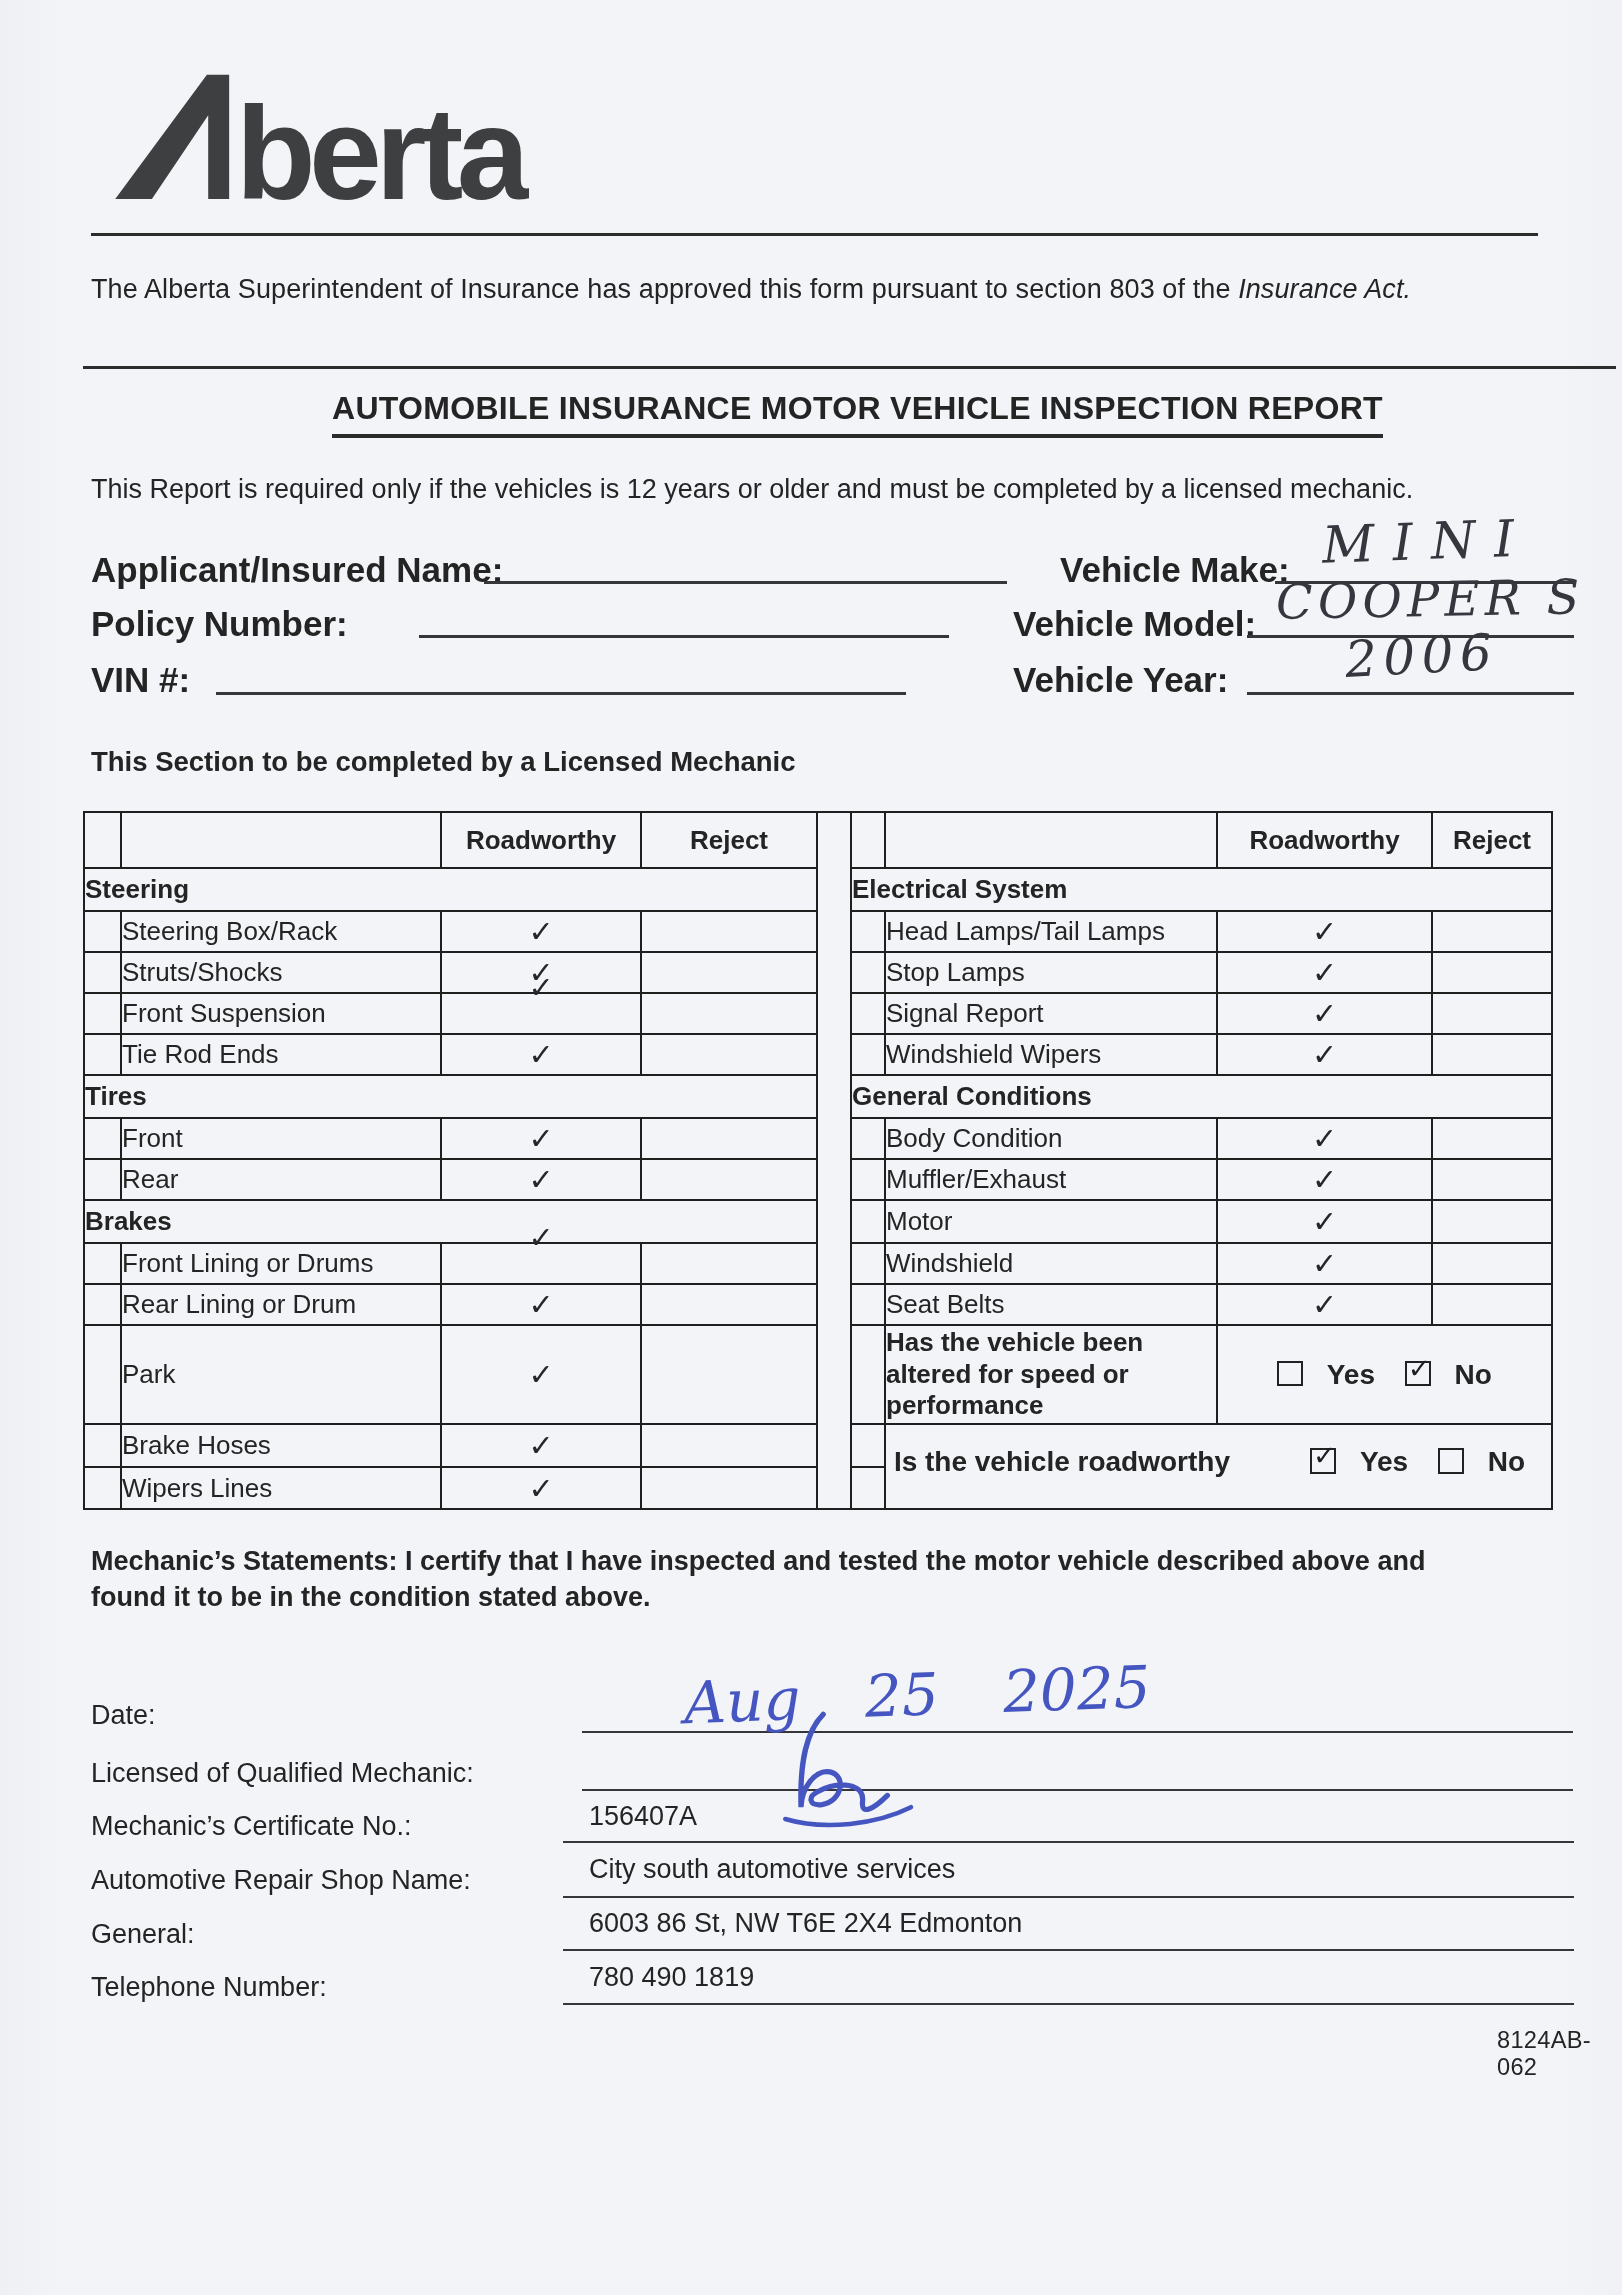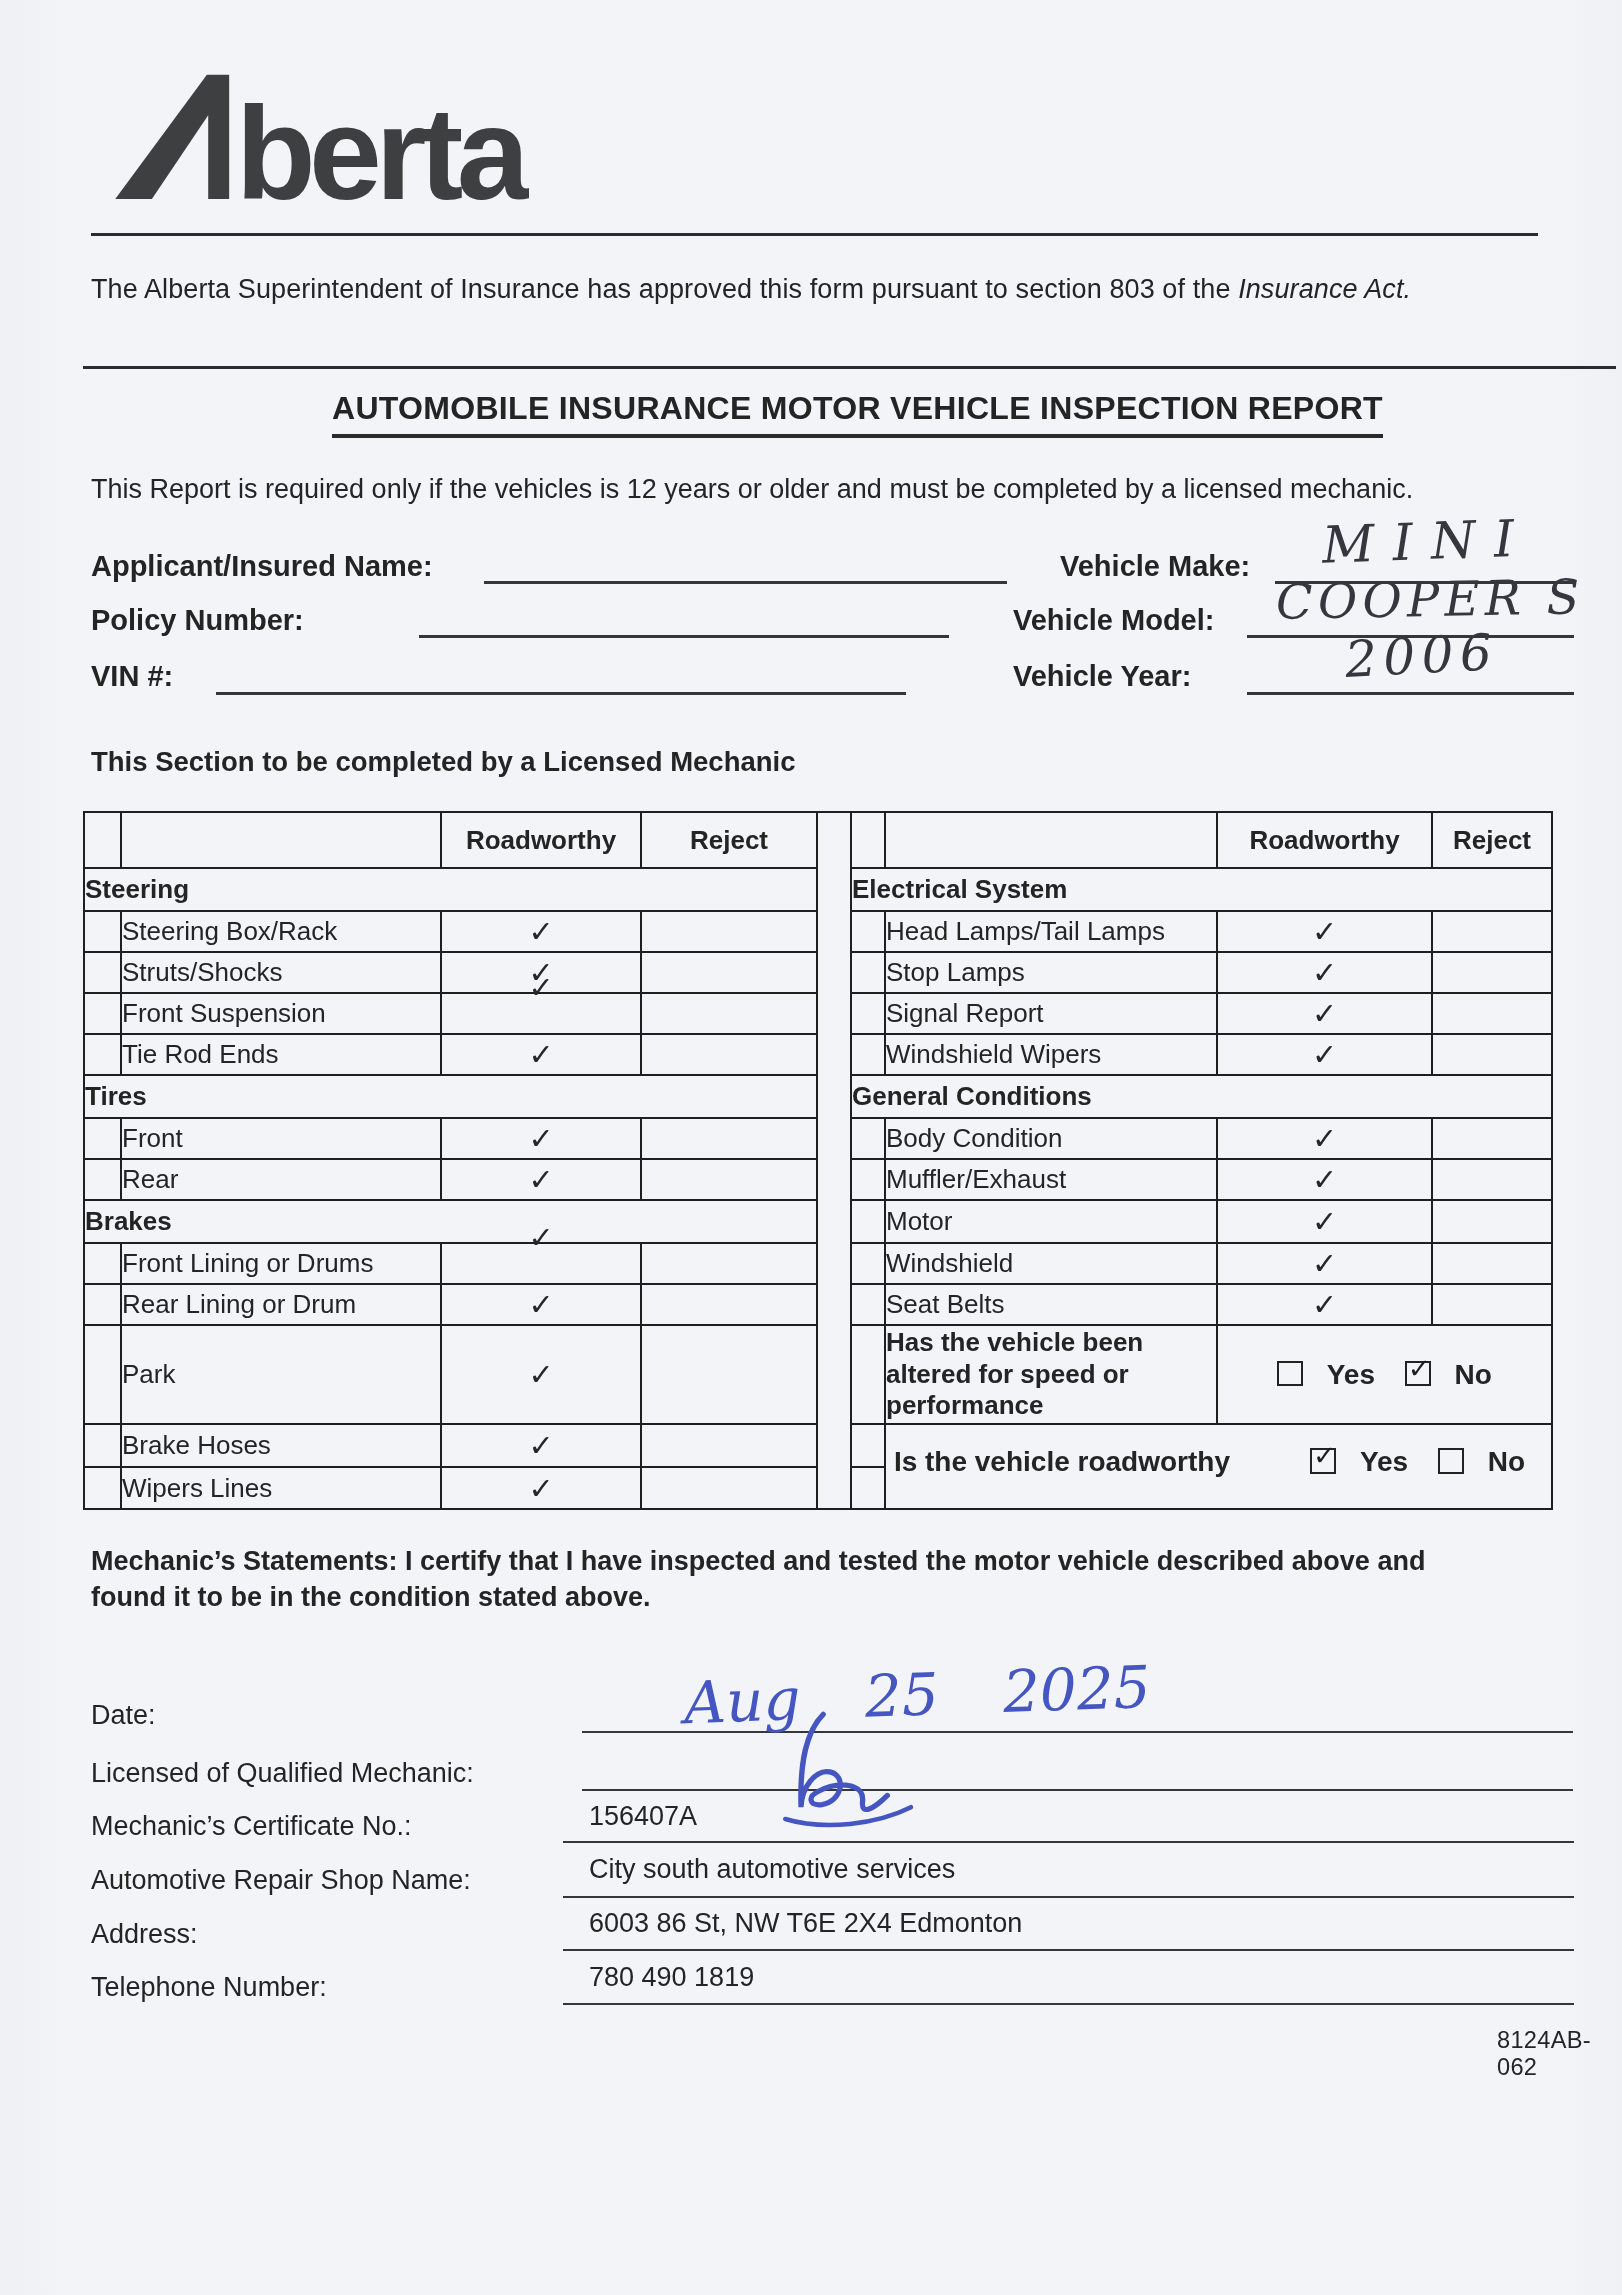--- a/index.html
+++ b/index.html
@@ -19,21 +19,21 @@
 
   .approval{left:91px;top:274px;font-size:27px;letter-spacing:0.1px;white-space:nowrap;}
   .approval i{font-style:italic;}
 
   .title-wrap{left:164px;top:390px;width:1387px;text-align:center;}
   .title-wrap span{display:inline-block;font-size:32px;font-weight:bold;letter-spacing:0.3px;
     border-bottom:4.6px solid #2a2a2a;padding-bottom:6.5px;white-space:nowrap;}
 
   .subtitle{left:91px;top:474px;font-size:27px;white-space:nowrap;}
 
-  .flabel{position:absolute;font-size:29px;font-weight:bold;white-space:nowrap;}
+  .flabel{position:absolute;font-size:35px;font-weight:bold;white-space:nowrap;}
   .blabel{position:absolute;font-size:27px;white-space:nowrap;}
   .bvalue{position:absolute;font-size:27px;white-space:nowrap;}
 
   .hand{position:absolute;font-family:"DejaVu Serif", serif;font-style:italic;
     color:#35363e;white-space:nowrap;}
   .hand-blue{color:#4656c0;}
 
   .sec-heading{left:91px;top:746px;font-size:27.5px;font-weight:bold;white-space:nowrap;}
 
   table.insp{position:absolute;left:83px;top:811px;border-collapse:collapse;table-layout:fixed;
@@ -285,21 +285,21 @@
   </svg>
 
   <div class="blabel" style="left:91px;top:1811px;">Mechanic’s Certificate No.:</div>
   <div class="bvalue" style="left:589px;top:1801px;">156407A</div>
   <div class="fieldline" style="left:563px;top:1841px;width:1011px;height:2px;"></div>
 
   <div class="blabel" style="left:91px;top:1865px;">Automotive Repair Shop Name:</div>
   <div class="bvalue" style="left:589px;top:1854px;">City south automotive services</div>
   <div class="fieldline" style="left:563px;top:1896px;width:1011px;height:2px;"></div>
 
-  <div class="blabel" style="left:91px;top:1919px;">Address:</div>
+  <div class="blabel" style="left:91px;top:1919px;">General:</div>
   <div class="bvalue" style="left:589px;top:1908px;">6003 86 St, NW T6E 2X4  Edmonton</div>
   <div class="fieldline" style="left:563px;top:1949px;width:1011px;height:2px;"></div>
 
   <div class="blabel" style="left:91px;top:1972px;">Telephone Number:</div>
   <div class="bvalue" style="left:589px;top:1962px;">780 490 1819</div>
   <div class="fieldline" style="left:563px;top:2003px;width:1011px;height:2px;"></div>
 
   <div class="abs code" style="left:1497px;top:2027px;">8124AB-062</div>
 
 </div>

